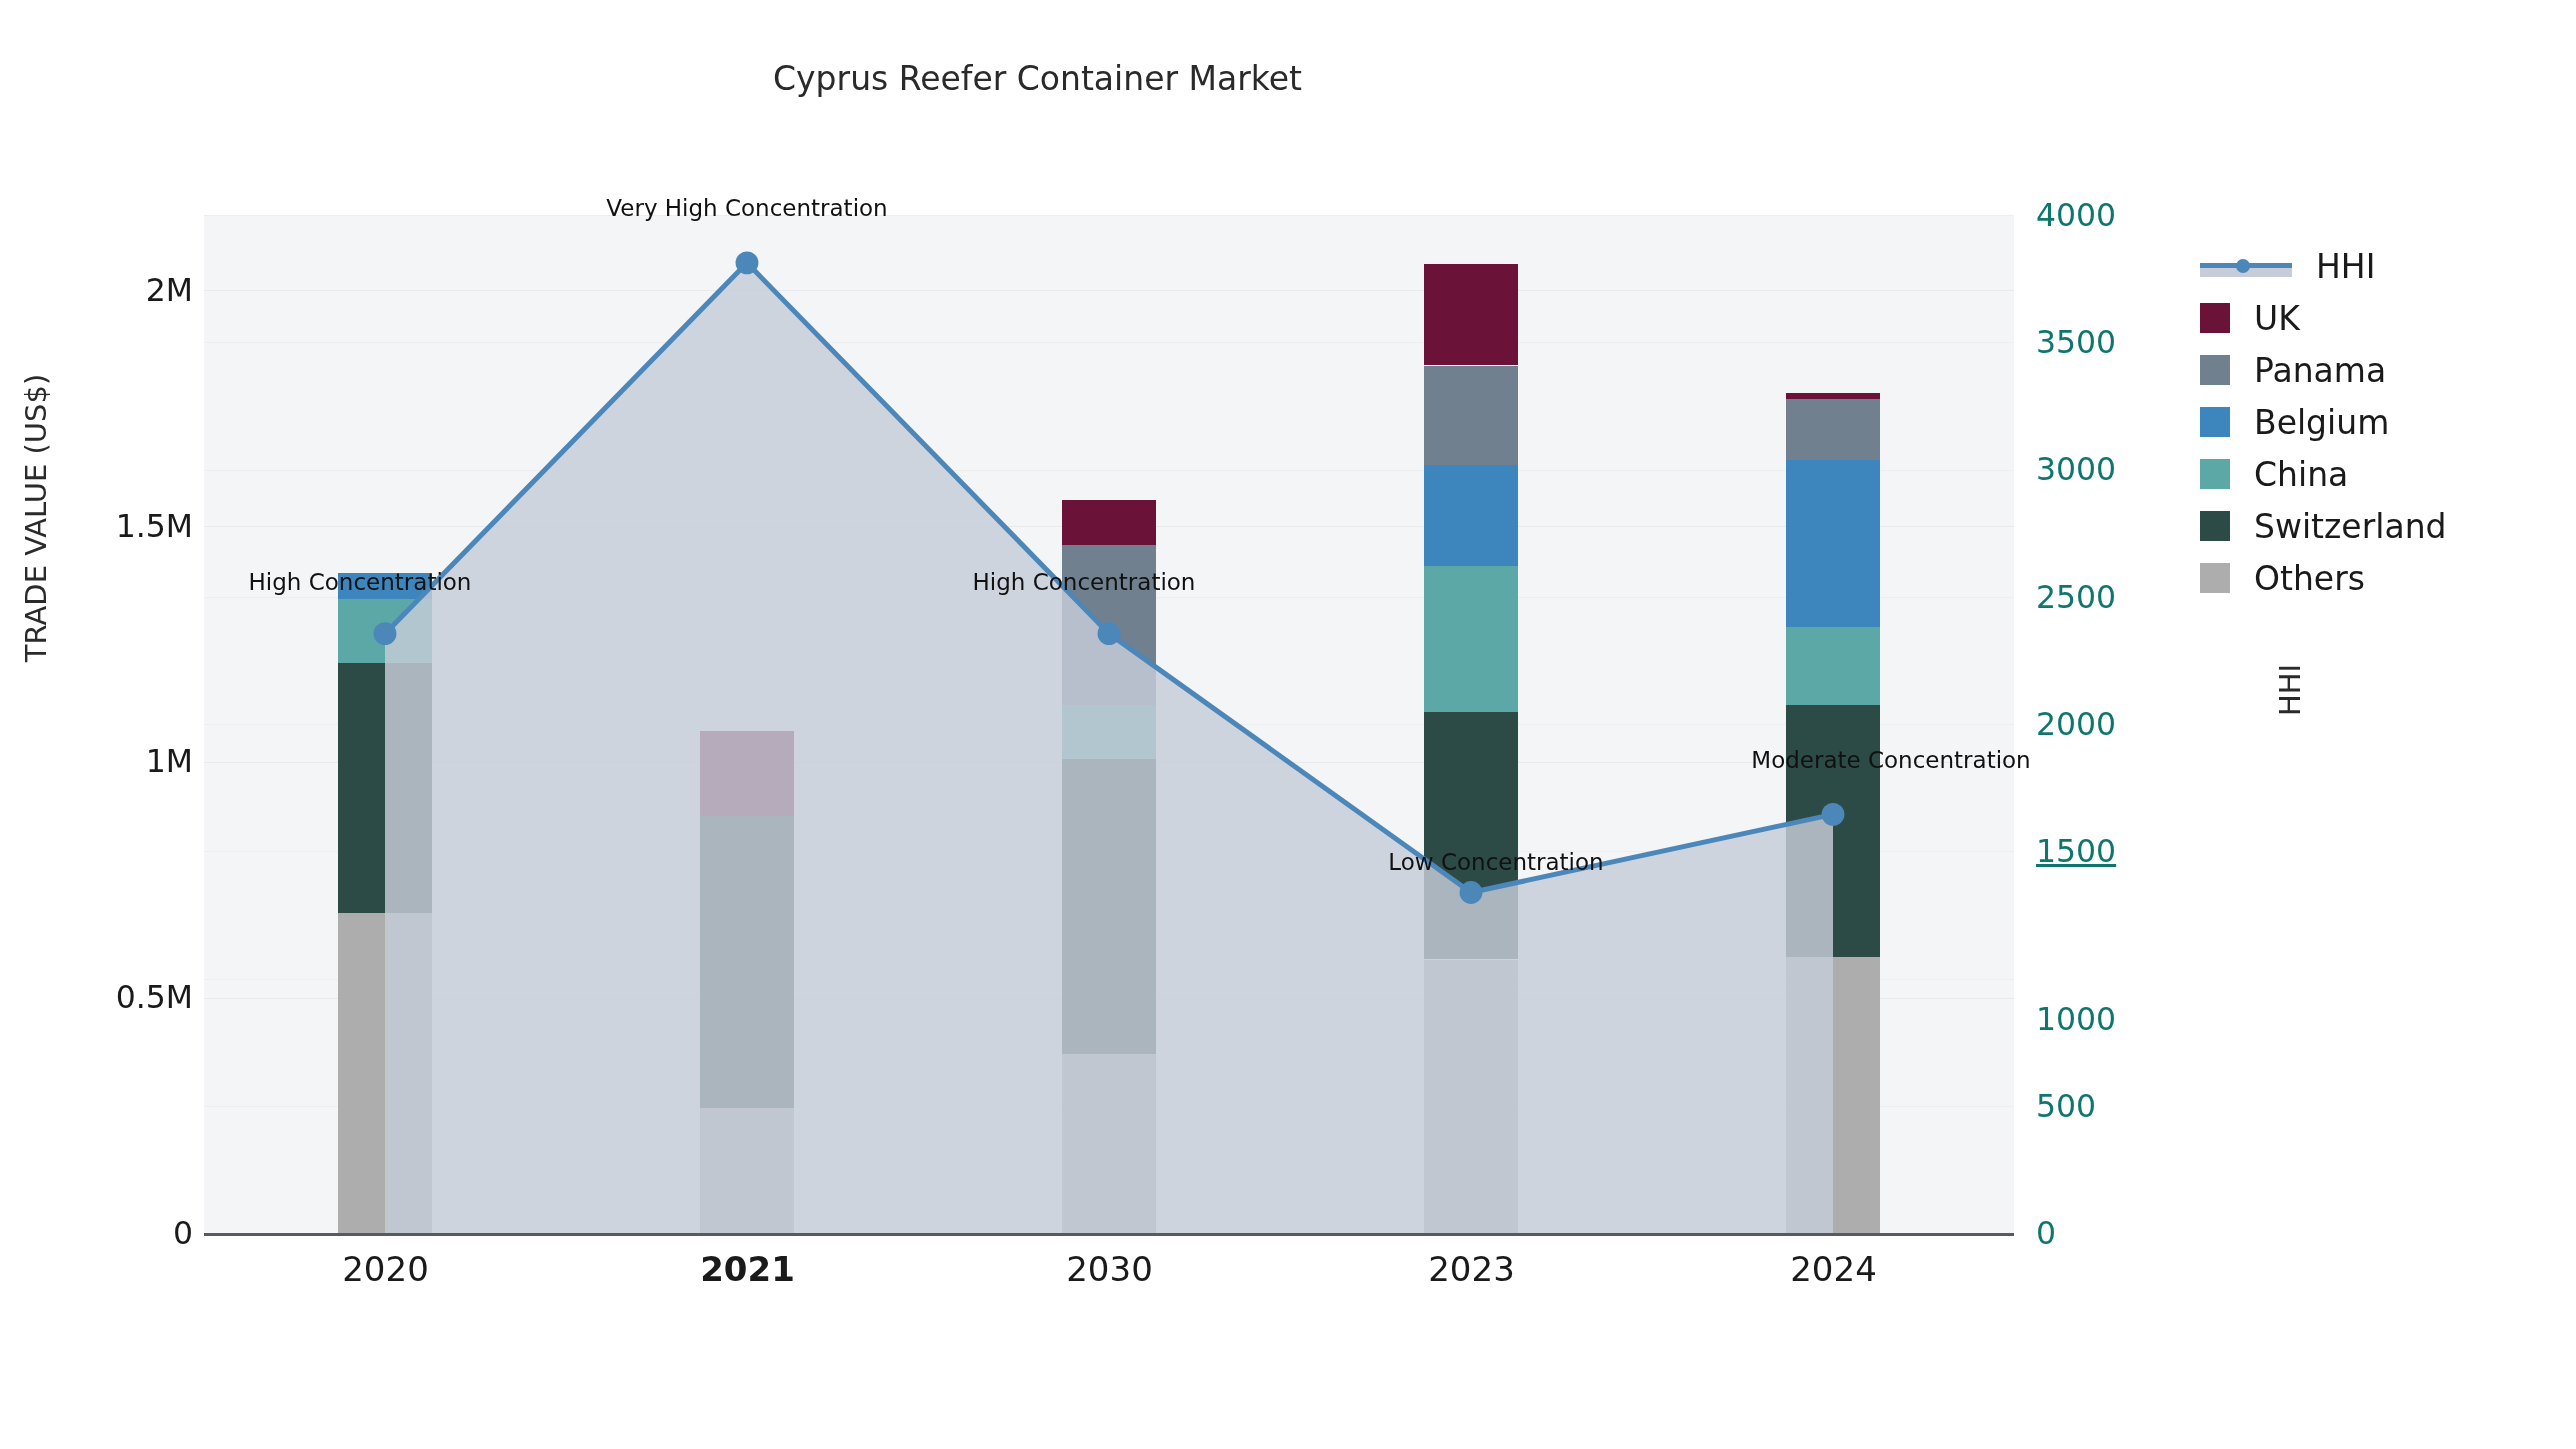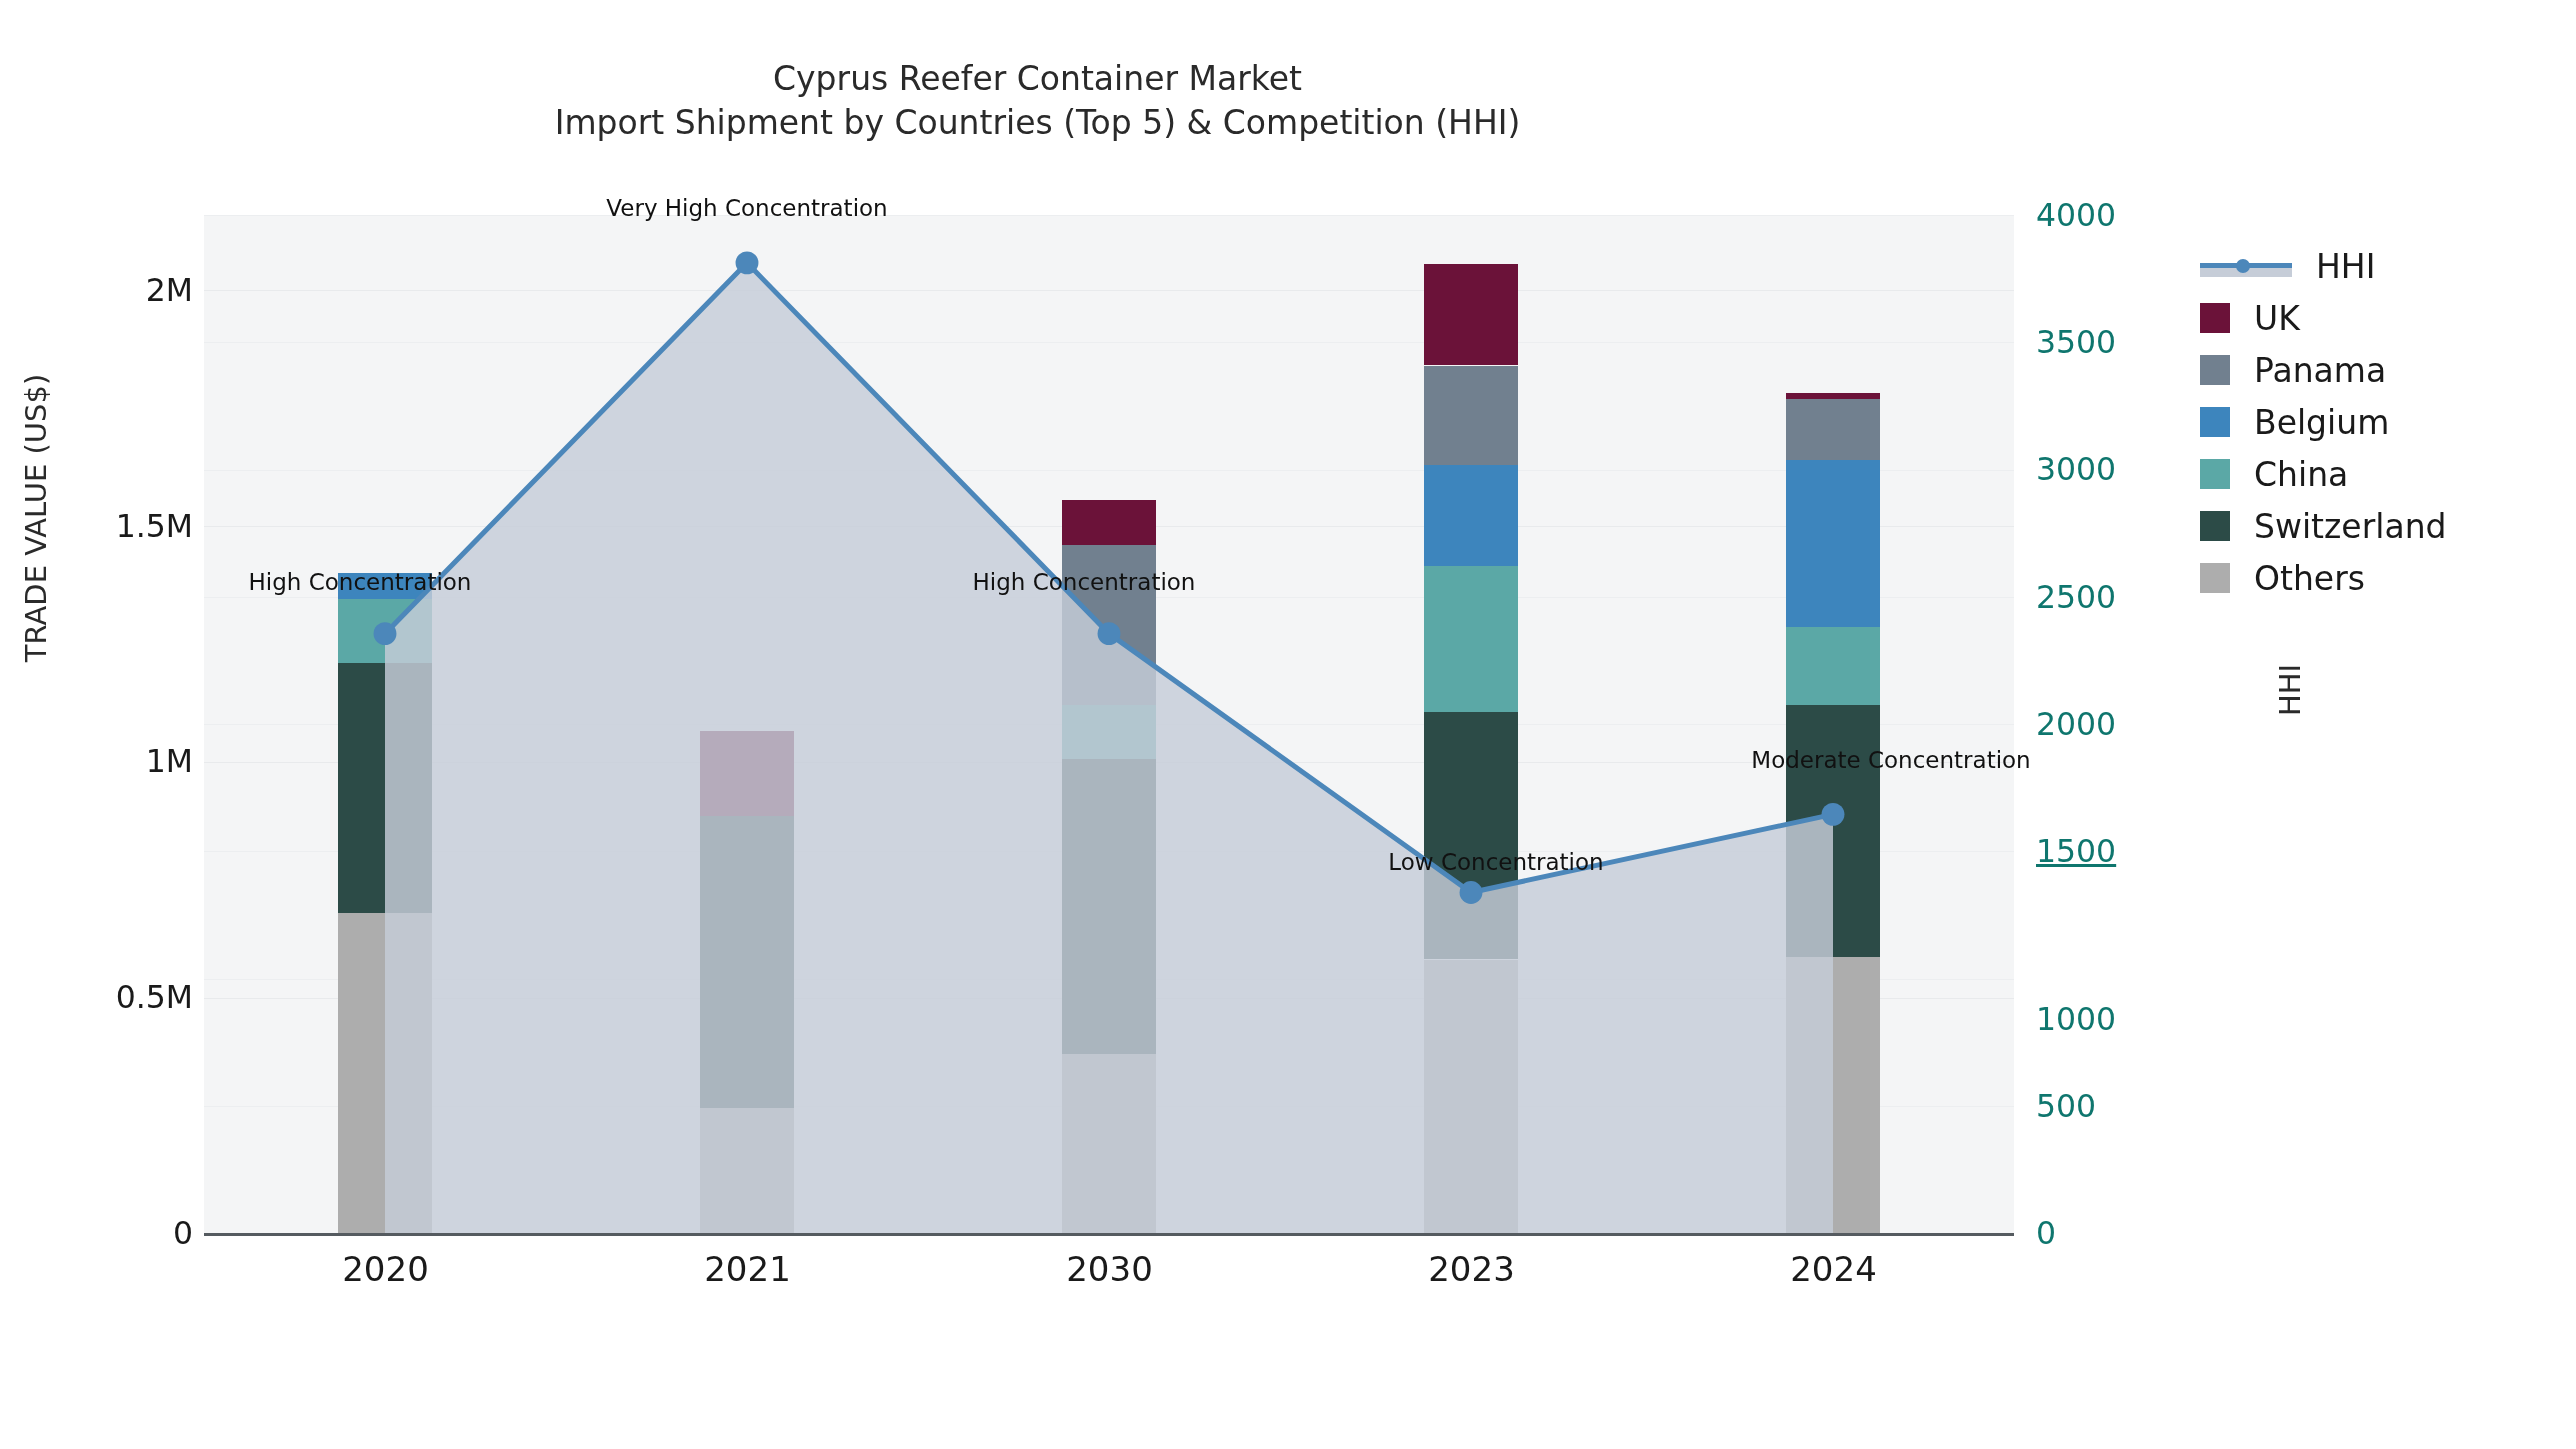--- a/index.html
+++ b/index.html
@@ -36,21 +36,20 @@
 
   svg.overlay{position:absolute;left:0;top:0;width:1810px;height:1018px;pointer-events:none;}
 </style>
 </head>
 <body>
 
 <div id="root">
 
   <div class="title">
     <span>Cyprus Reefer Container Market</span>
-    <span class="l2">Import Shipment by Countries (Top 5) &amp; Competition (HHI)</span>
   </div>
 
   <div class="ylabel-left">TRADE VALUE (US$)</div>
   <div class="ylabel-right">HHI</div>
 
   <div class="plot" id="plot">
     <div id="gridlines">
         <div class="gridline" style="top: 1018px;"></div>
         <div class="gridline" style="top: 891px;"></div>
         <div class="gridline" style="top: 764px;"></div>
@@ -124,21 +123,21 @@
       <div class="ytick-r" style="top: 978px; margin-top: 41px;">1000</div>
       <div class="ytick-r" style="top: 851px; text-decoration: underline;">1500</div>
       <div class="ytick-r" style="top: 724px;">2000</div>
       <div class="ytick-r" style="top: 597px;">2500</div>
       <div class="ytick-r" style="top: 469px;">3000</div>
       <div class="ytick-r" style="top: 342px;">3500</div>
       <div class="ytick-r" style="top: 215px;">4000</div>
     </div>
   <div id="xticks">
       <div class="xtick" style="left: 385px;">2020</div>
-      <div class="xtick" style="left: 747px;">2021</div>
+      <div class="xtick" style="left: 747px; font-weight: bold;">2021</div>
       <div class="xtick" style="left: 1109px;">2030</div>
       <div class="xtick" style="left: 1471px;">2023</div>
       <div class="xtick" style="left: 1833px;">2024</div>
     </div>
 
   <div class="legend" id="legend">
       <div class="lg-row">
         <div class="lg-line">
           <div class="bandfill"></div>
           <div class="bandln"></div>

